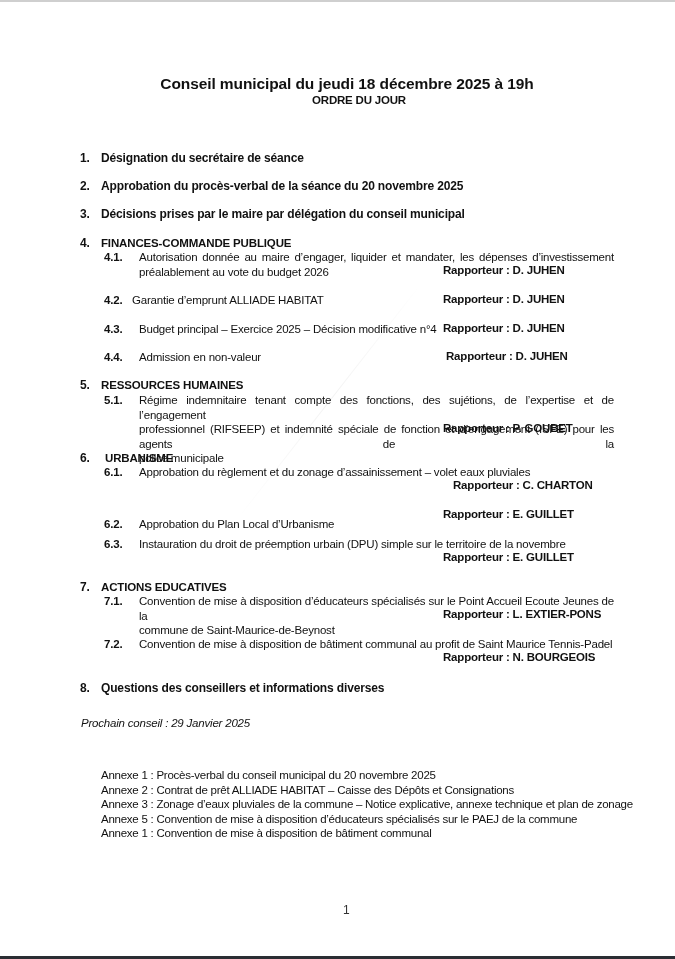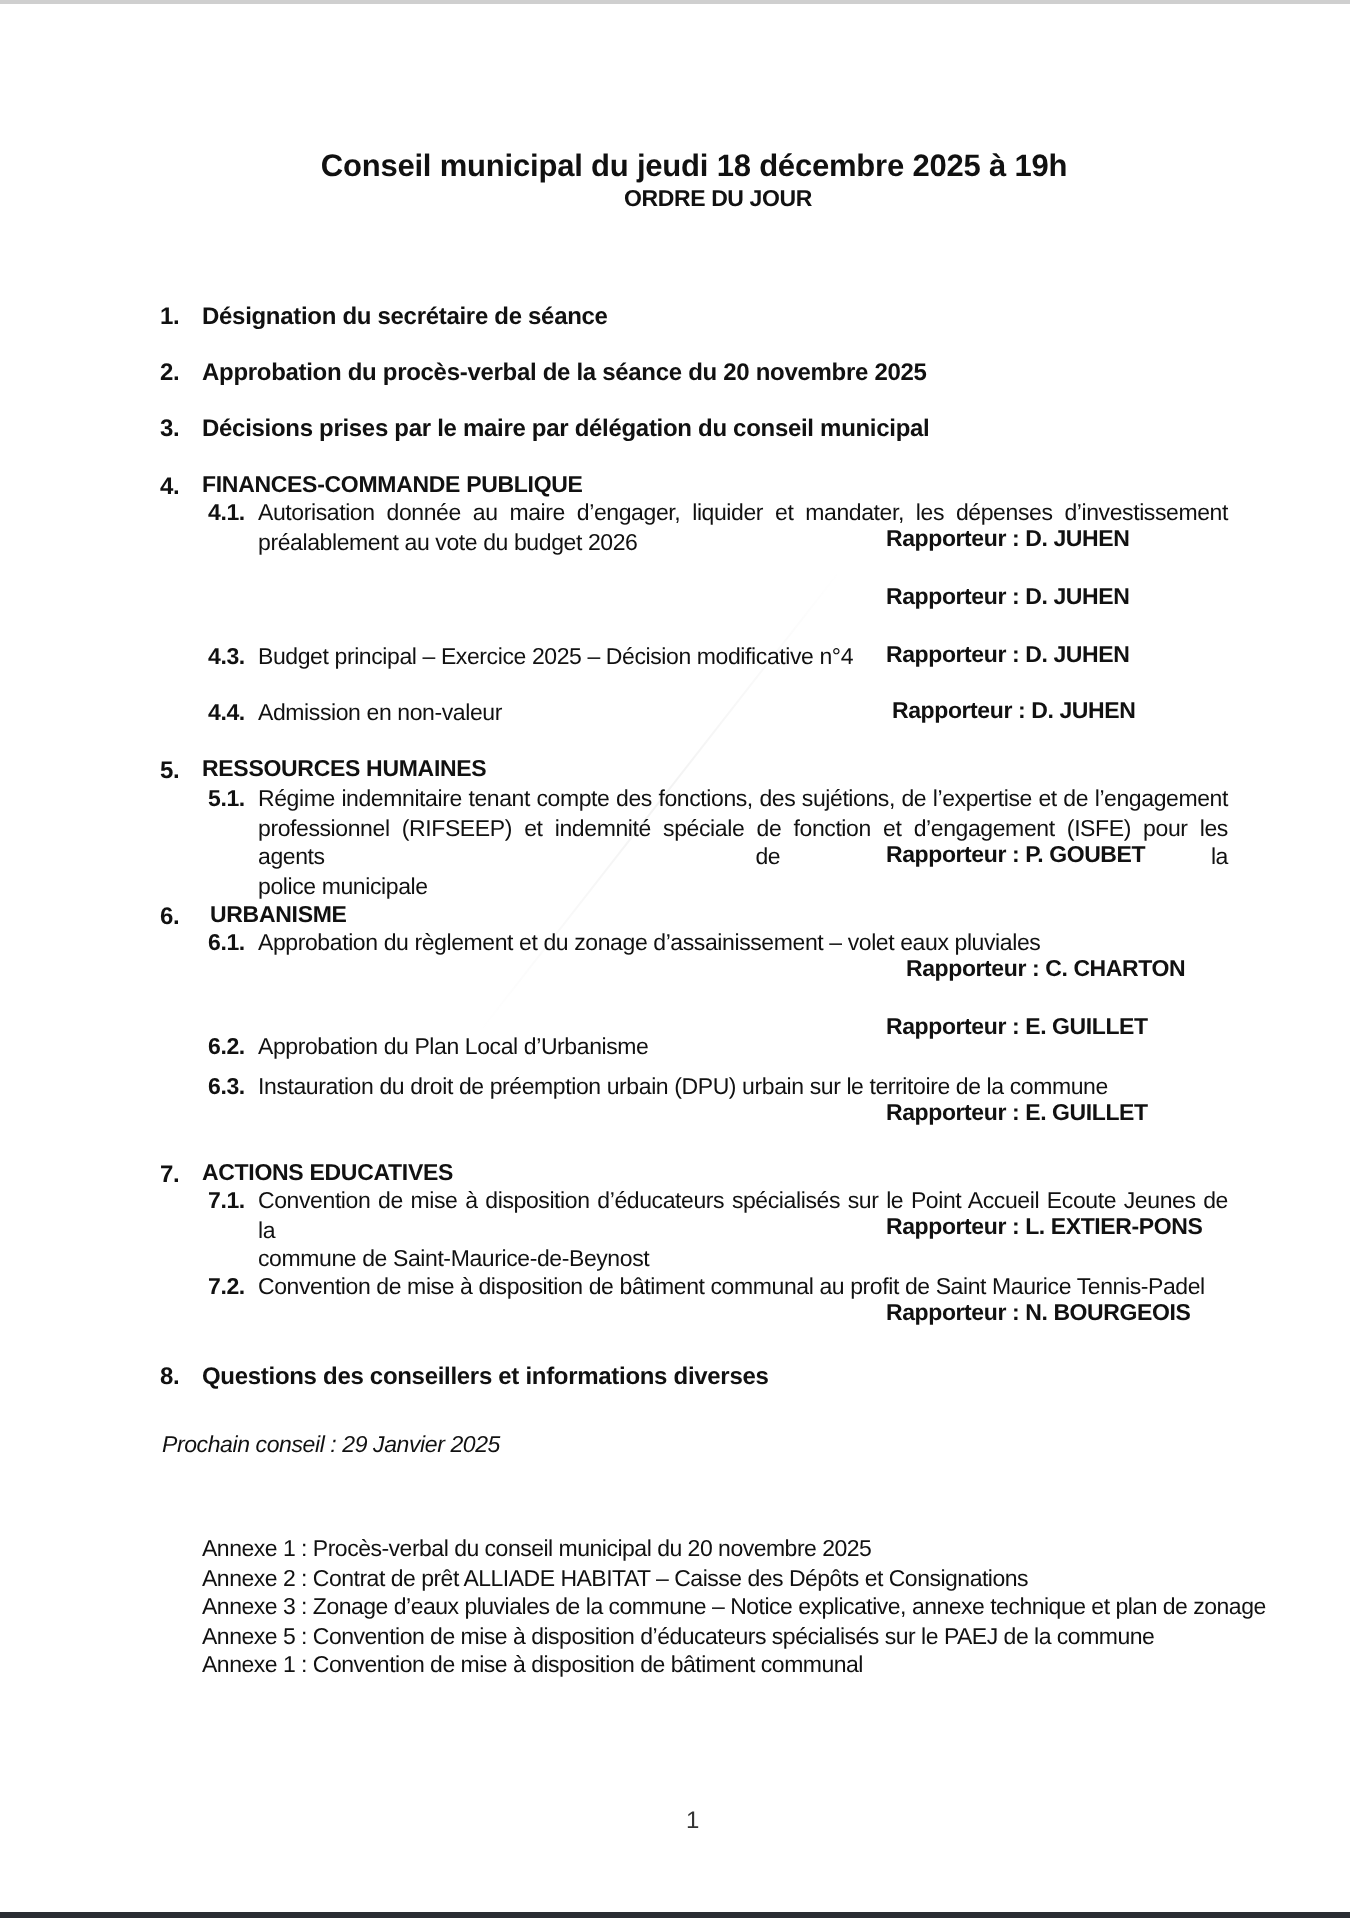--- a/index.html
+++ b/index.html
@@ -46,21 +46,21 @@
     .item.upper .label { font-size: 11.5px; }
 
     .sub {
       position: absolute; left: 104px; width: 510px;
       font-size: 11.5px; line-height: 14.5px; letter-spacing: -0.2px;
     }
     .sub .snum {
       position: absolute; left: 0; top: 0; font-weight: bold;
     }
     .sub .stext {
-      display: block; margin-left: 25px; text-align: justify;
+      display: block; margin-left: 35px; text-align: justify;
       text-align-last: left;
     }
     .rap {
       position: absolute; font-weight: bold; white-space: nowrap;
       font-size: 11.5px; letter-spacing: -0.2px;
     }
 
     .next {
       position: absolute; left: 81px; top: 717px; font-style: italic;
       font-size: 11.5px; letter-spacing: -0.2px;
@@ -111,20 +111,24 @@
     <span class="num">4.</span>
     <span class="label">FINANCES-COMMANDE PUBLIQUE</span>
   </div>
   <div class="sub" style="top:250px;">
     <span class="snum">4.1.</span>
     <span class="stext" style="text-align-last: justify;">Autorisation donnée au maire d’engager, liquider et mandater, les dépenses d’investissement</span>
     <span class="stext">préalablement au vote du budget 2026</span>
   </div>
   <div class="rap" style="left:443px; top:264px;">Rapporteur : D. JUHEN</div>
 
+  <div class="sub" style="top:293px;">
+    <span class="snum">4.2.</span>
+    <span class="stext" style="margin-left:28px;">Garantie d’emprunt ALLIADE HABITAT</span>
+  </div>
   <div class="rap" style="left:443px; top:293px;">Rapporteur : D. JUHEN</div>
 
   <div class="sub" style="top:322px;">
     <span class="snum">4.3.</span>
     <span class="stext">Budget principal – Exercice 2025 – Décision modificative n°4</span>
   </div>
   <div class="rap" style="left:443px; top:322px;">Rapporteur : D. JUHEN</div>
 
   <div class="sub" style="top:350px;">
     <span class="snum">4.4.</span>
@@ -155,21 +159,21 @@
   <div class="rap" style="left:453px; top:479px;">Rapporteur : C. CHARTON</div>
 
   <div class="sub" style="top:517px;">
     <span class="snum">6.2.</span>
     <span class="stext">Approbation du Plan Local d’Urbanisme</span>
   </div>
   <div class="rap" style="left:443px; top:508px;">Rapporteur : E. GUILLET</div>
 
   <div class="sub" style="top:537px;">
     <span class="snum">6.3.</span>
-    <span class="stext">Instauration du droit de préemption urbain (DPU) urbain sur le territoire de la commune</span>
+    <span class="stext">Instauration du droit de préemption urbain (DPU) simple sur le territoire de la novembre</span>
   </div>
   <div class="rap" style="left:443px; top:551px;">Rapporteur : E. GUILLET</div>
 
   <div class="item upper" style="top:580px;">
     <span class="num">7.</span>
     <span class="label">ACTIONS EDUCATIVES</span>
   </div>
   <div class="sub" style="top:594px;">
     <span class="snum">7.1.</span>
     <span class="stext" style="text-align-last: justify;">Convention de mise à disposition d’éducateurs spécialisés sur le Point Accueil Ecoute Jeunes de la</span>

